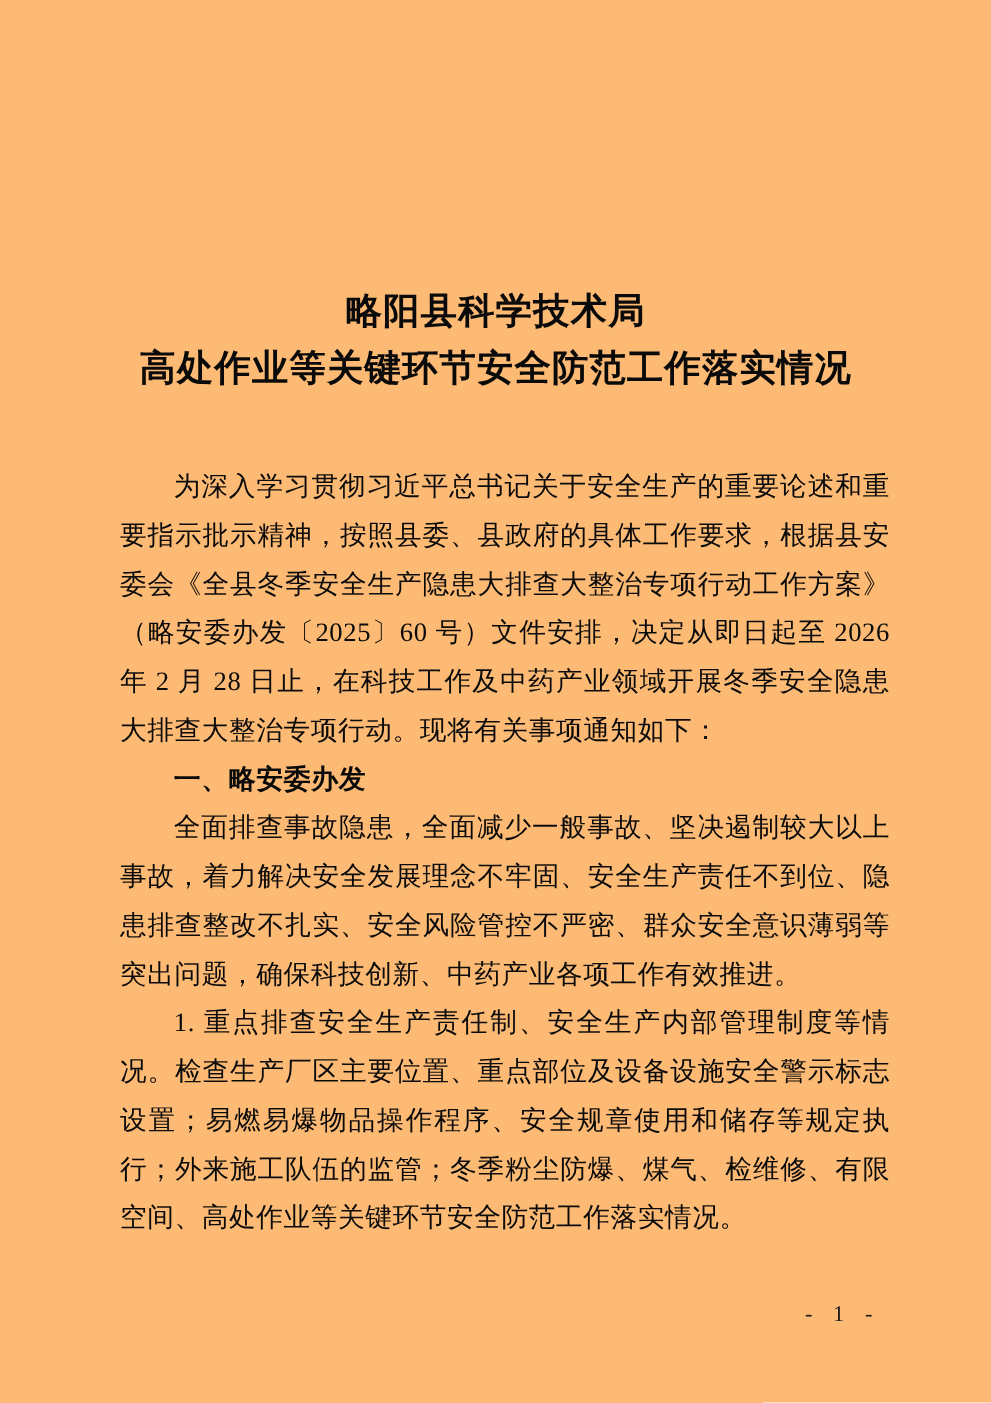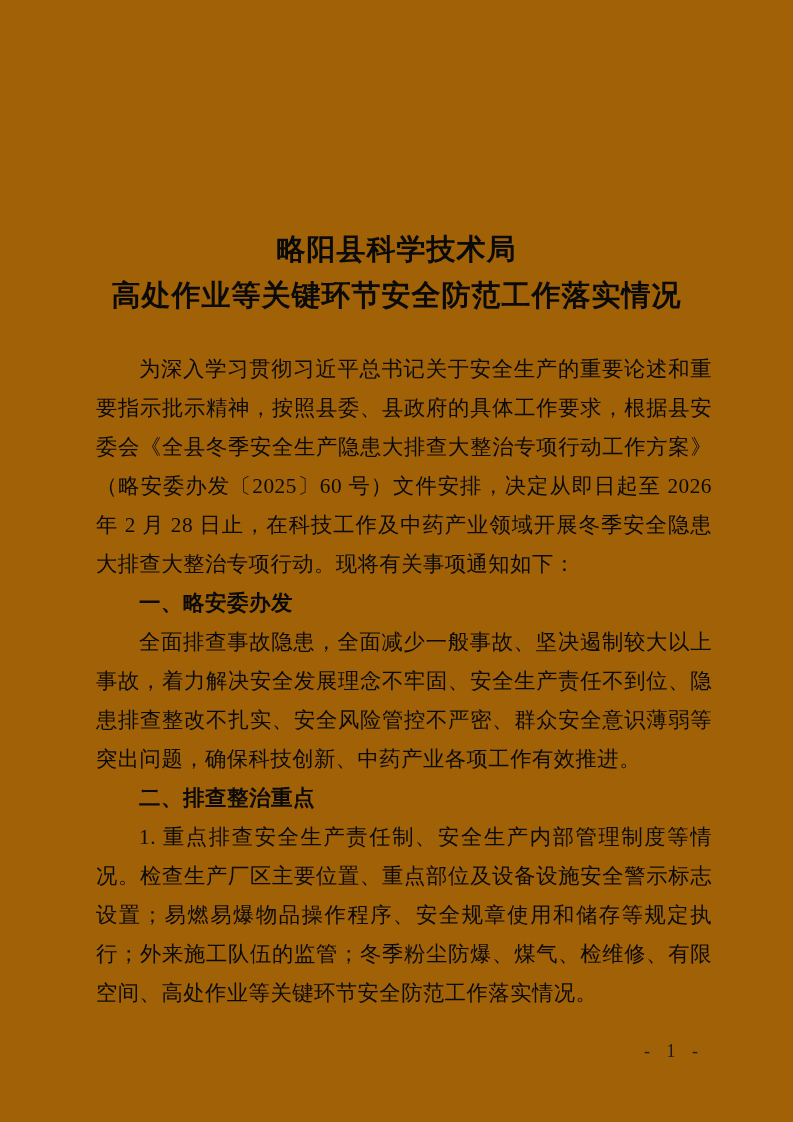--- a/index.html
+++ b/index.html
@@ -4,21 +4,21 @@
 <style>
   html, body {
     margin: 0;
     padding: 0;
     background: #ffffff;
   }
   .page {
     position: relative;
     width: 793px;
     height: 1122px;
-    background: #a16207;
+    background: #fdba74;
     color: #0a0a0a;
     font-family: "Liberation Serif", serif;
     overflow: hidden;
   }
   .doc-title {
     position: absolute;
     top: 226px;
     left: 40px;
     right: 40px;
     margin: 0;
@@ -28,21 +28,21 @@
     font-weight: 700;
     line-height: 46px;
     letter-spacing: 1px;
   }
   .doc-title .title-line {
     display: block;
     white-space: nowrap;
   }
   .doc-body {
     position: absolute;
-    top: 350px;
+    top: 370px;
     left: 96px;
     width: 616px;
   }
   .doc-body p {
     margin: 0;
     font-size: 21.3px;
     line-height: 39px;
     text-align: justify;
     text-align-last: left;
     text-indent: 43px;
@@ -78,20 +78,19 @@
     <span class="title-line">高处作业等关键环节安全防范工作落实情况</span>
   </h1>
 
   <div class="doc-body">
     <p>为深入学习贯彻习近平总书记关于安全生产的重要论述和重要指示批示精神，按照县委、县政府的具体工作要求，根据县安委会《全县冬季安全生产隐患大排查大整治专项行动工作方案》（略安委办发〔2025〕60 号）文件安排，决定从即日起至 2026 年 2 月 28 日止，在科技工作及中药产业领域开展冬季安全隐患大排查大整治专项行动。现将有关事项通知如下：</p>
 
     <h2>一、略安委办发</h2>
 
     <p>全面排查事故隐患，全面减少一般事故、坚决遏制较大以上事故，着力解决安全发展理念不牢固、安全生产责任不到位、隐患排查整改不扎实、安全风险管控不严密、群众安全意识薄弱等突出问题，确保科技创新、中药产业各项工作有效推进。</p>
 
-    <h2>二、排查整治重点</h2>
 
     <p>1. 重点排查安全生产责任制、安全生产内部管理制度等情况。检查生产厂区主要位置、重点部位及设备设施安全警示标志设置；易燃易爆物品操作程序、安全规章使用和储存等规定执行；外来施工队伍的监管；冬季粉尘防爆、煤气、检维修、有限空间、高处作业等关键环节安全防范工作落实情况。</p>
   </div>
 
   <div class="page-number">- 1 -</div>
 
 </div>
 
 </body></html>

